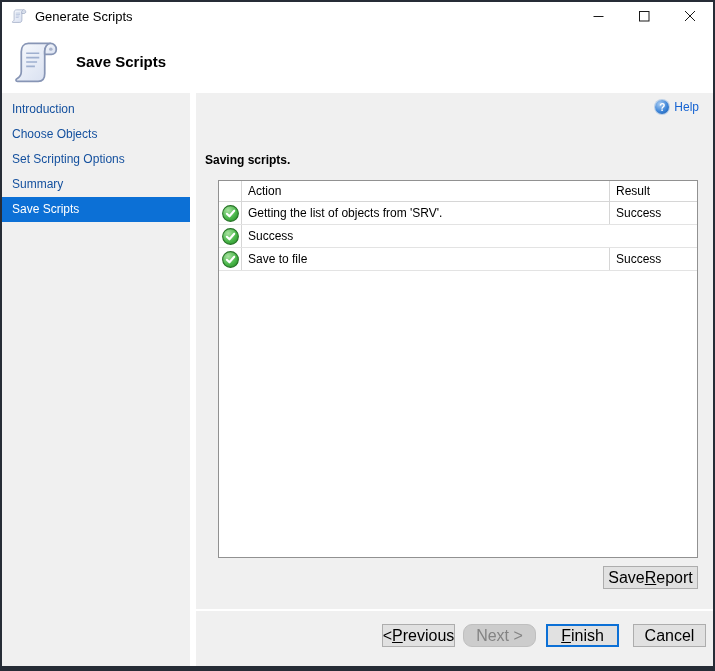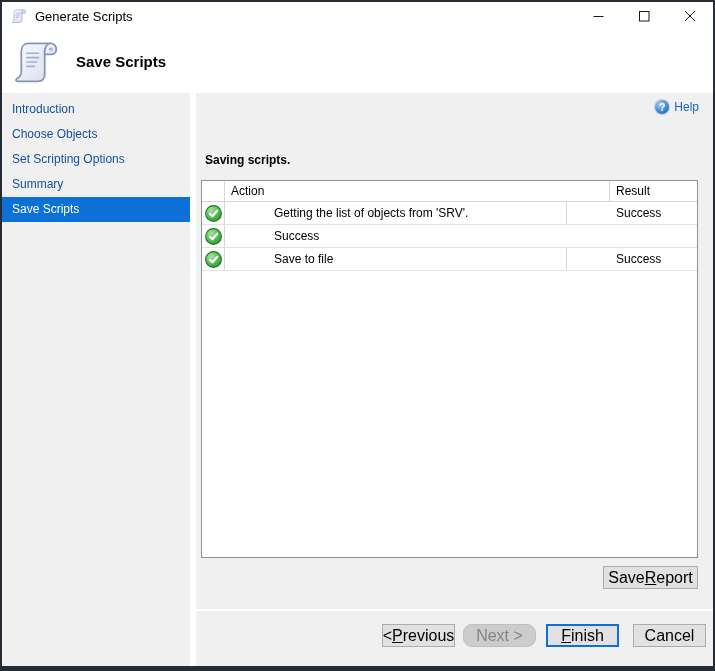--- a/index.html
+++ b/index.html
@@ -37,24 +37,24 @@
 
   
   .help-link{position:absolute;top:7px;right:14px;display:flex;align-items:center;gap:5px;
              color:var(--help-link,#1563d2);cursor:pointer;}
   .help-icon{width:14px;height:14px;border-radius:50%;
              background:radial-gradient(circle at 35% 30%, #a9ccf2, #3f86d8 55%, #1456a8);
              color:#fff;font-size:10px;font-weight:bold;display:flex;align-items:center;
              justify-content:center;box-shadow:0 0 0 1px #b9cfe8;}
   .status-line{position:absolute;top:41px;left:9px;font-weight:bold;margin-top:19px;}
 
-  .gridwrap{position:absolute;top:87px;left:5px;right:15px;height:378px;background:#fff;
+  .gridwrap{position:absolute;top:87px;left:22px;right:15px;height:378px;background:#fff;
             border:1px solid #919191;box-sizing:border-box;display:flex;flex-direction:column;overflow:hidden;}
   .grid-header{display:flex;height:20px;flex:0 0 20px;border-bottom:1px solid #d6d6d6;}
-  .grid-row{display:flex;height:22px;flex:0 0 22px;border-bottom:1px solid #e3e3e3;align-items:flex-end;gap:43px;}
+  .grid-row{display:flex;height:22px;flex:0 0 22px;border-bottom:1px solid #e3e3e3;align-items:flex-end;}
   .col-icon{width:22px;flex:0 0 22px;border-right:1px solid #d6d6d6;display:flex;
             align-items:center;justify-content:center;height:100%;}
   .col-action{flex:1 1 auto;padding-left:6px;border-right:1px solid #d6d6d6;height:100%;
               display:flex;align-items:center;overflow:hidden;white-space:nowrap;}
   .col-result{width:81px;flex:0 0 81px;padding-left:6px;height:100%;display:flex;align-items:center;}
   .check-icon{width:17px;height:17px;display:block;}
 
   
   .btn{font-family:"Liberation Sans",sans-serif;font-size:16px;color:#000;
        background:#e1e1e1;border:1px solid #adadad;height:23px;box-sizing:border-box;

